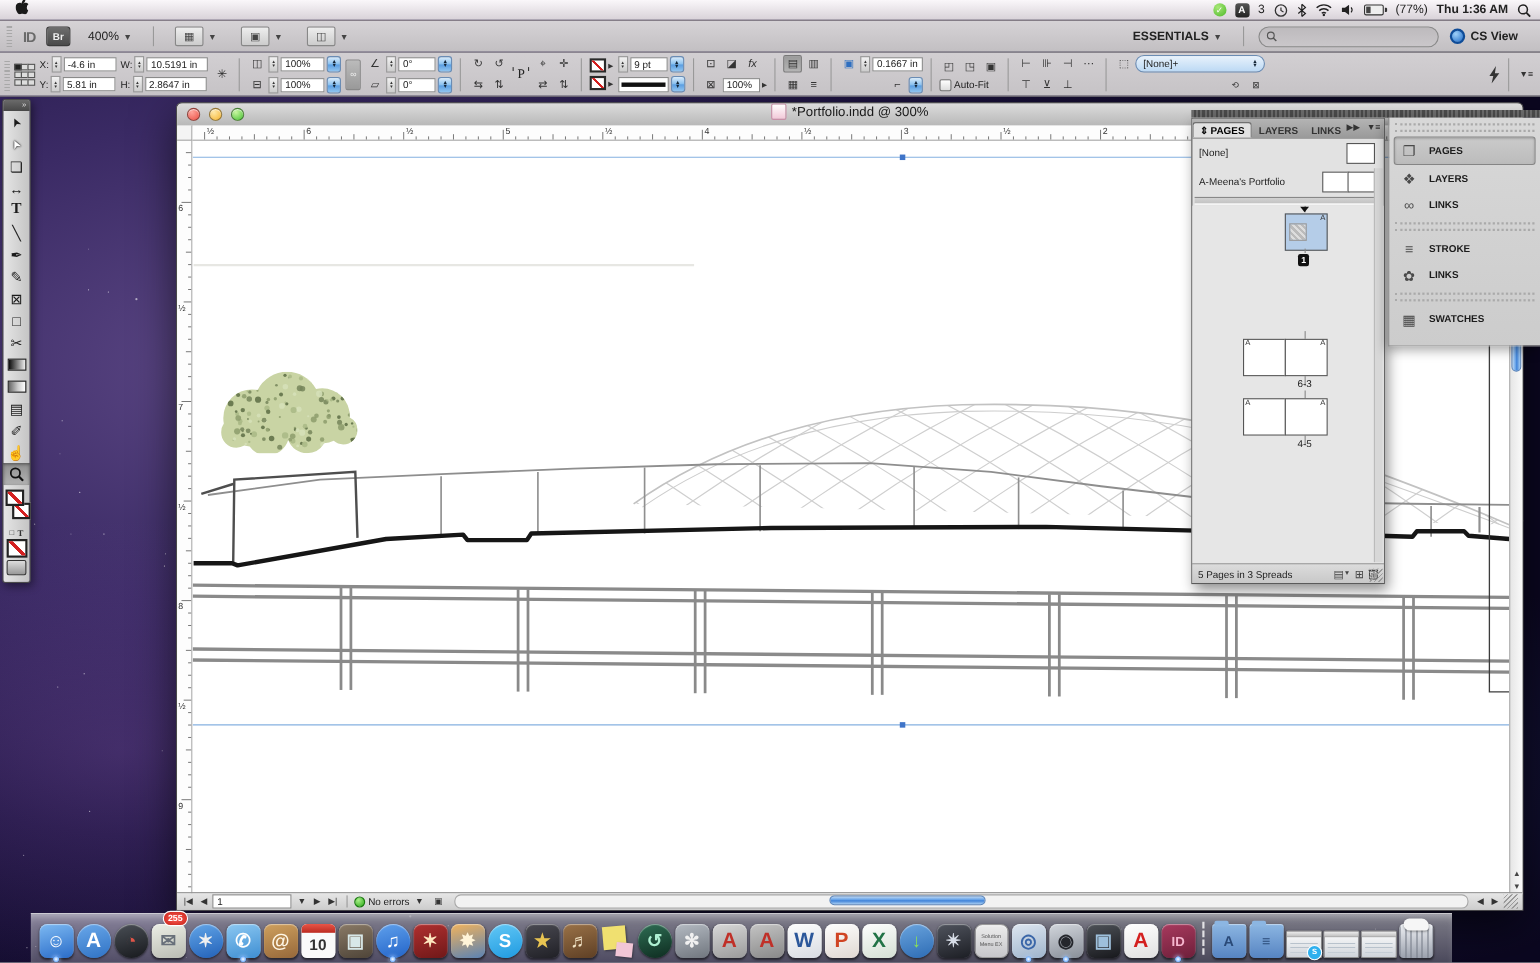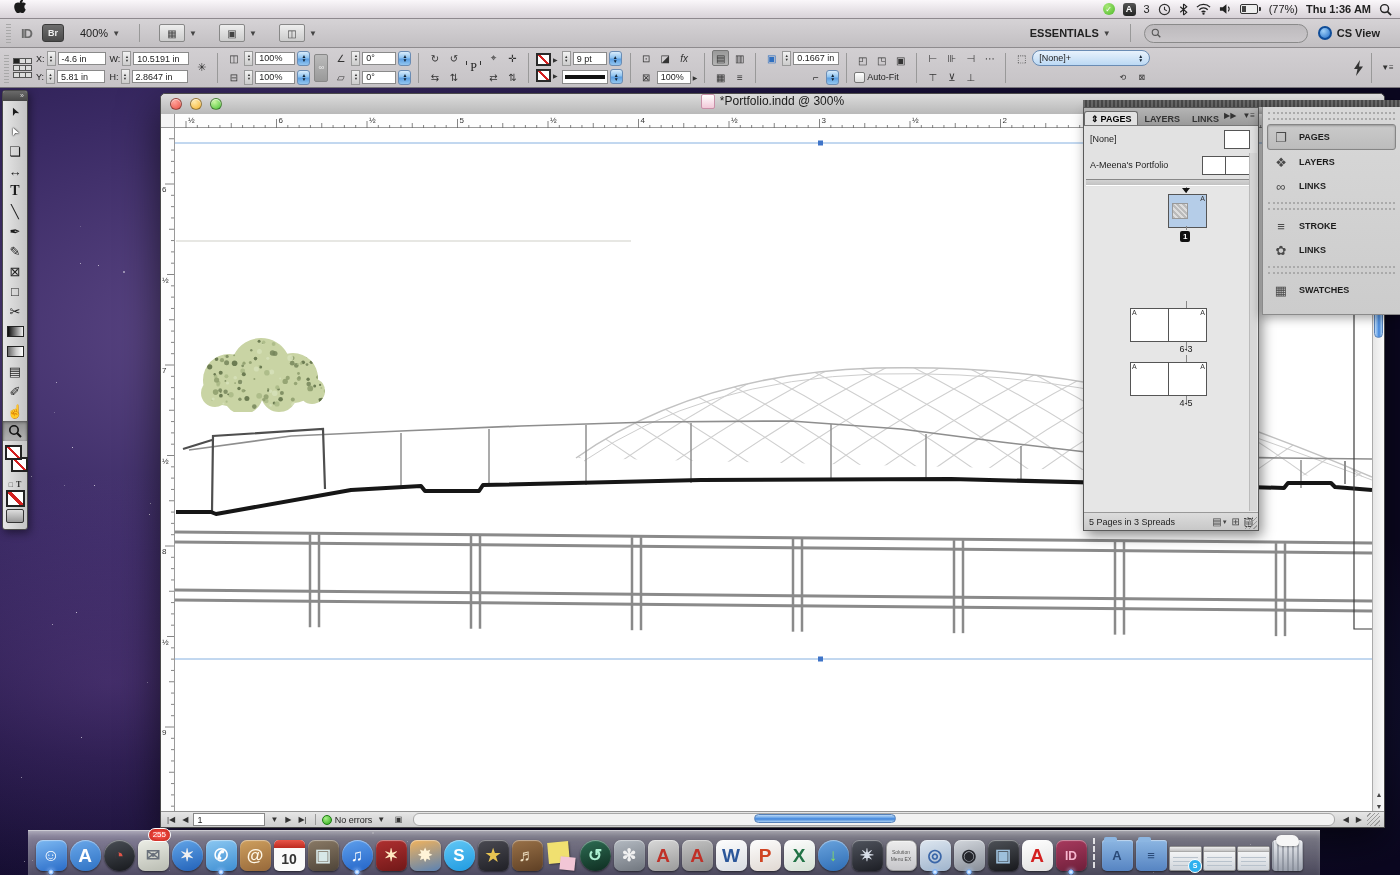--- a/index.html
+++ b/index.html
@@ -193,21 +193,21 @@
     background:linear-gradient(rgba(222,222,230,.55),rgba(138,138,150,.5));
     box-shadow:inset 0 6px 10px -6px rgba(255,255,255,.6)}
   .dockicons{position:absolute;left:6px;bottom:4px;display:flex;align-items:flex-end}
   .dkic{width:34px;height:40px;position:relative;display:flex;align-items:flex-end;justify-content:center}
   .ic{width:31px;height:31px;border-radius:7px;display:flex;align-items:center;justify-content:center;
     font-size:17px;font-weight:bold;box-sizing:border-box;
     box-shadow:0 1px 2px rgba(0,0,0,.55),inset 0 1px 1px rgba(255,255,255,.45)}
   .circ{border-radius:50%}
   .gly{line-height:1}
   .bdg{position:absolute;top:-3px;right:-1px;background:radial-gradient(#ff6058,#c41e14);color:#fff;font-size:8px;
-    border-radius:8px;padding:0 4px;height:12px;line-height:12px;border:1px solid #fff;font-weight:normal;z-index:2}
+    border-radius:8px;padding:0 4px;height:12px;line-height:12px;border:1px solid #fff;font-weight:bold;z-index:2}
   .ind{position:absolute;bottom:-4px;left:50%;margin-left:-3px;width:6px;height:6px;border-radius:50%;
     background:radial-gradient(#ffffff,#7ab4ff 55%,rgba(80,130,255,0) 75%);box-shadow:0 0 4px #aaccff}
   .cal{background:#fafafa;position:relative;border-radius:5px;overflow:hidden}
   .calbar{position:absolute;top:0;left:0;right:0;height:8px;background:linear-gradient(#e85548,#bc2a20)}
   .calnum{font-size:14px;font-weight:bold;color:#333;margin-top:7px}
   .sticki{background:transparent;box-shadow:none;position:relative}
   .st1{position:absolute;left:2px;top:2px;width:21px;height:21px;background:#f0e070;transform:rotate(-5deg);
     box-shadow:1px 1px 2px rgba(0,0,0,.4)}
   .st2{position:absolute;right:2px;bottom:1px;width:15px;height:13px;background:#f2c6d6;transform:rotate(6deg);
     box-shadow:1px 1px 2px rgba(0,0,0,.35)}

